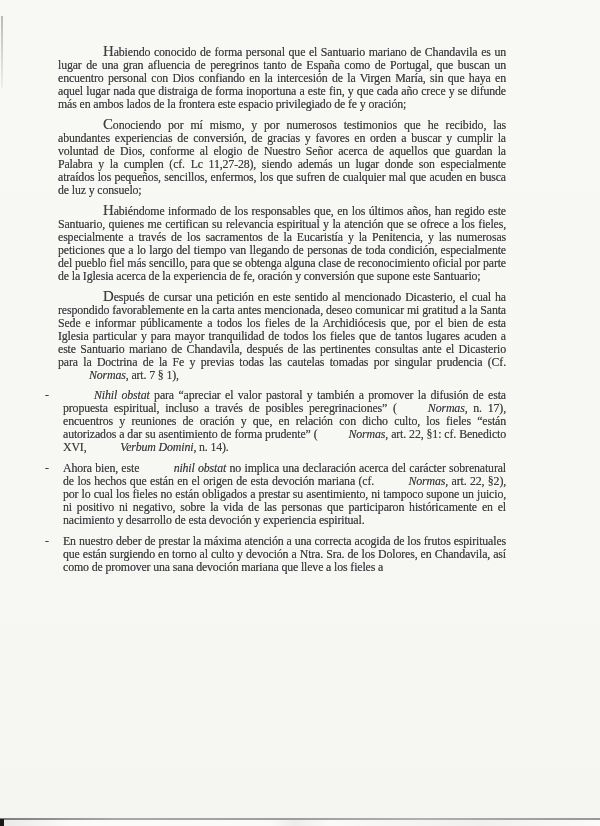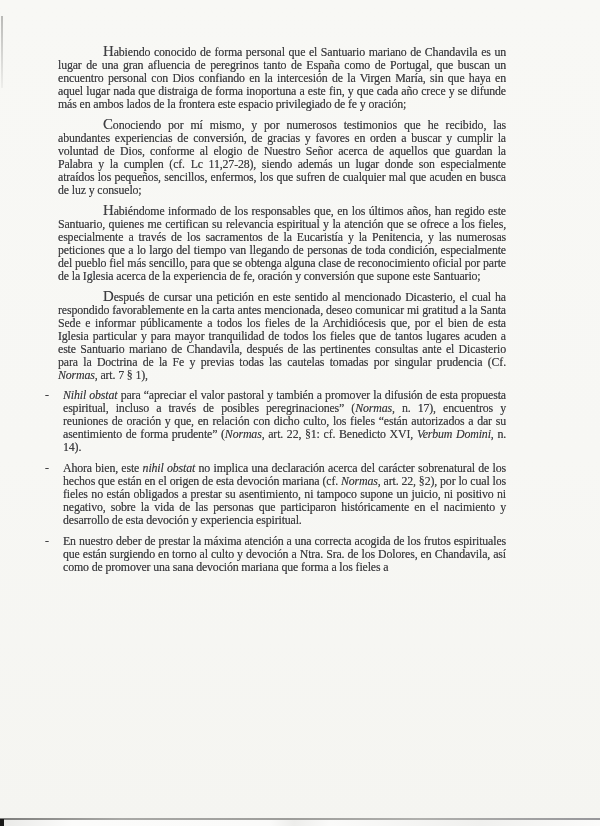--- a/index.html
+++ b/index.html
@@ -51,21 +51,21 @@
   }
   .item .marker {
     position: absolute;
     left: -13px;
     top: -1px;
     font-weight: 400;
   }
   .item .item-text {
     margin: 0;
   }
-  .it { font-style: italic; }
+  .it { font-style: italic; margin-left: 31px; }
 
   
   .scan-left-line {
     position: absolute;
     left: 1px;
     top: 16px;
     width: 2px;
     height: 72px;
     background: linear-gradient(180deg, rgba(110,110,108,0.45), rgba(150,150,148,0.10));
   }
@@ -113,21 +113,21 @@
     <p class="item-text"><span class="it">Nihil obstat</span><span> para “apreciar el valor pastoral y también a promover la difusión de esta propuesta espiritual, incluso a través de posibles peregrinaciones” (</span><span class="it">Normas</span><span>, n. 17), encuentros y reuniones de oración y que, en relación con dicho culto, los fieles “están autorizados a dar su asentimiento de forma prudente” (</span><span class="it">Normas</span><span>, art. 22, §1: cf. Benedicto XVI, </span><span class="it">Verbum Domini</span><span>, n. 14).</span></p>
   </div>
 
   <div class="item">
     <span class="marker">-</span>
     <p class="item-text"><span>Ahora bien, este </span><span class="it">nihil obstat</span><span> no implica una declaración acerca del carácter sobrenatural de los hechos que están en el origen de esta devoción mariana (cf. </span><span class="it">Normas</span><span>, art. 22, §2), por lo cual los fieles no están obligados a prestar su asentimiento, ni tampoco supone un juicio, ni positivo ni negativo, sobre la vida de las personas que participaron históricamente en el nacimiento y desarrollo de esta devoción y experiencia espiritual.</span></p>
   </div>
 
   <div class="item">
     <span class="marker">-</span>
-    <p class="item-text"><span>En nuestro deber de prestar la máxima atención a una correcta acogida de los frutos espirituales que están surgiendo en torno al culto y devoción a Ntra. Sra. de los Dolores, en Chandavila, así como de promover una sana devoción mariana que forma a los fieles a</span></p>
+    <p class="item-text"><span>En nuestro deber de prestar la máxima atención a una correcta acogida de los frutos espirituales que están surgiendo en torno al culto y devoción a Ntra. Sra. de los Dolores, en Chandavila, así como de promover una sana devoción mariana que lleve a los fieles a</span></p>
   </div>
 
 </div>
 
 <div class="scan-left-line"></div>
 <div class="scan-bottom-line"></div>
 <div class="scan-bottom-strip"></div>
 <div class="scan-corner-mark"></div>
 
 </body></html>

